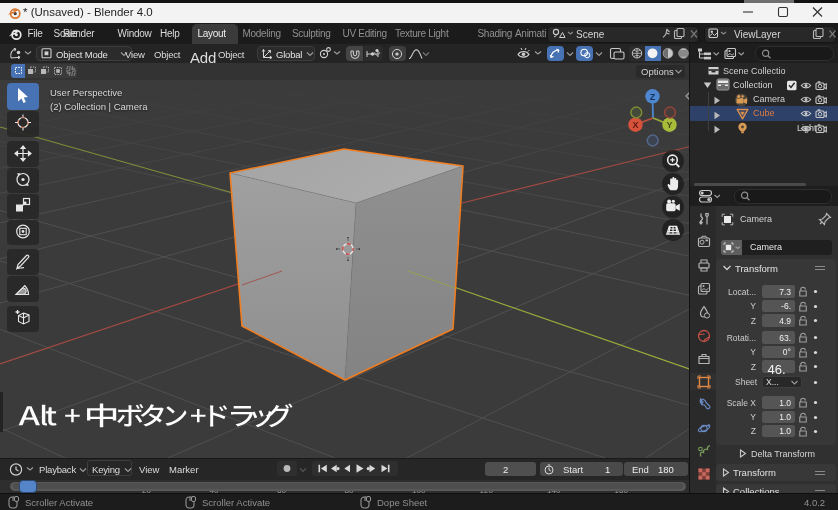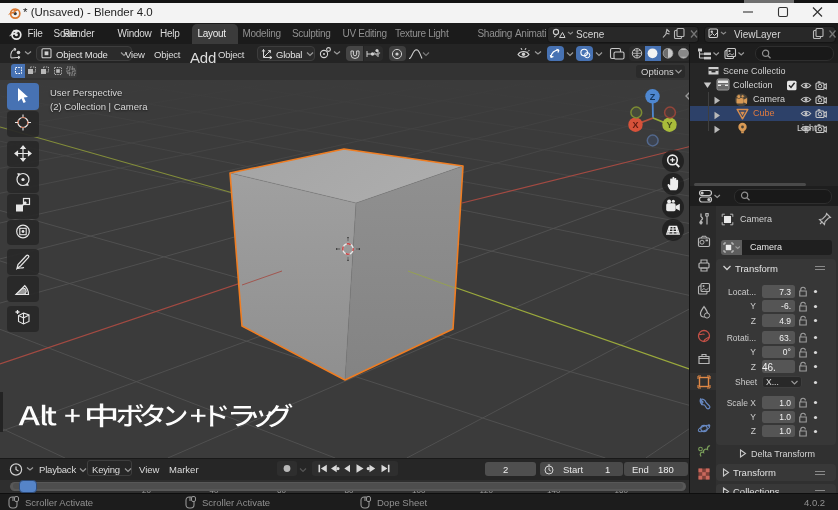--- a/index.html
+++ b/index.html
@@ -716,21 +716,21 @@
 <div class="ab" style="left:762px;top:345.5px;width:33px;height:12.5px;background:#555555;border-radius:2.5px"></div>
 <div class="tx" style="left:762px;top:347.0px;width:29px;text-align:right;font-size:8.5px;color:#f2f2f2">0°</div>
 <svg class="ab" style="left:798px;top:346.5px" width="10" height="11" viewBox="0 0 9.5 11">
         <path d="M2.5 5 V3.5 a2.3 2.3 0 0 1 4.6 0 M1.5 5 H8 V10 H1.5 Z" fill="none" stroke="#9e9e9e" stroke-width="1.1"></path>
       </svg>
 <svg class="ab" style="left:812px;top:348.5px" width="7" height="7" viewBox="0 0 7 7">
         <circle cx="3.5" cy="3.5" r="1.6" fill="#dadada"></circle>
       </svg>
 <div class="tx" style="left:722px;top:361.5px;width:34px;text-align:right;font-size:8.5px;color:#cdcdcd">Z</div>
 <div class="ab" style="left:762px;top:360.0px;width:33px;height:12.5px;background:#555555;border-radius:2.5px"></div>
-<div class="tx" style="left:762px;top:361.5px;width:29px;text-align:left;font-size:10px;color:#f2f2f2">46.</div>
+<div class="tx" style="left:762px;top:361.5px;width:29px;text-align:center;font-size:13px;color:#f2f2f2">46.</div>
 <svg class="ab" style="left:798px;top:361.0px" width="10" height="11" viewBox="0 0 9.5 11">
         <path d="M2.5 5 V3.5 a2.3 2.3 0 0 1 4.6 0 M1.5 5 H8 V10 H1.5 Z" fill="none" stroke="#9e9e9e" stroke-width="1.1"></path>
       </svg>
 <svg class="ab" style="left:812px;top:363.0px" width="7" height="7" viewBox="0 0 7 7">
         <circle cx="3.5" cy="3.5" r="1.6" fill="#dadada"></circle>
       </svg>
 <div class="tx" style="left:735px;top:377.0px;font-size:8.5px;color:#cdcdcd">Sheet</div>
 <div class="ab" style="left:762px;top:375.5px;width:40px;height:12.5px;background:#282828;border:1px solid #3d3d3d;border-radius:3px"></div>
 <div class="tx" style="left:766px;top:377.0px;font-size:8.5px;color:#e0e0e0">X...</div>
 <svg class="ab" style="left:790px;top:379.5px" width="9" height="6" viewBox="0 0 9 6">

